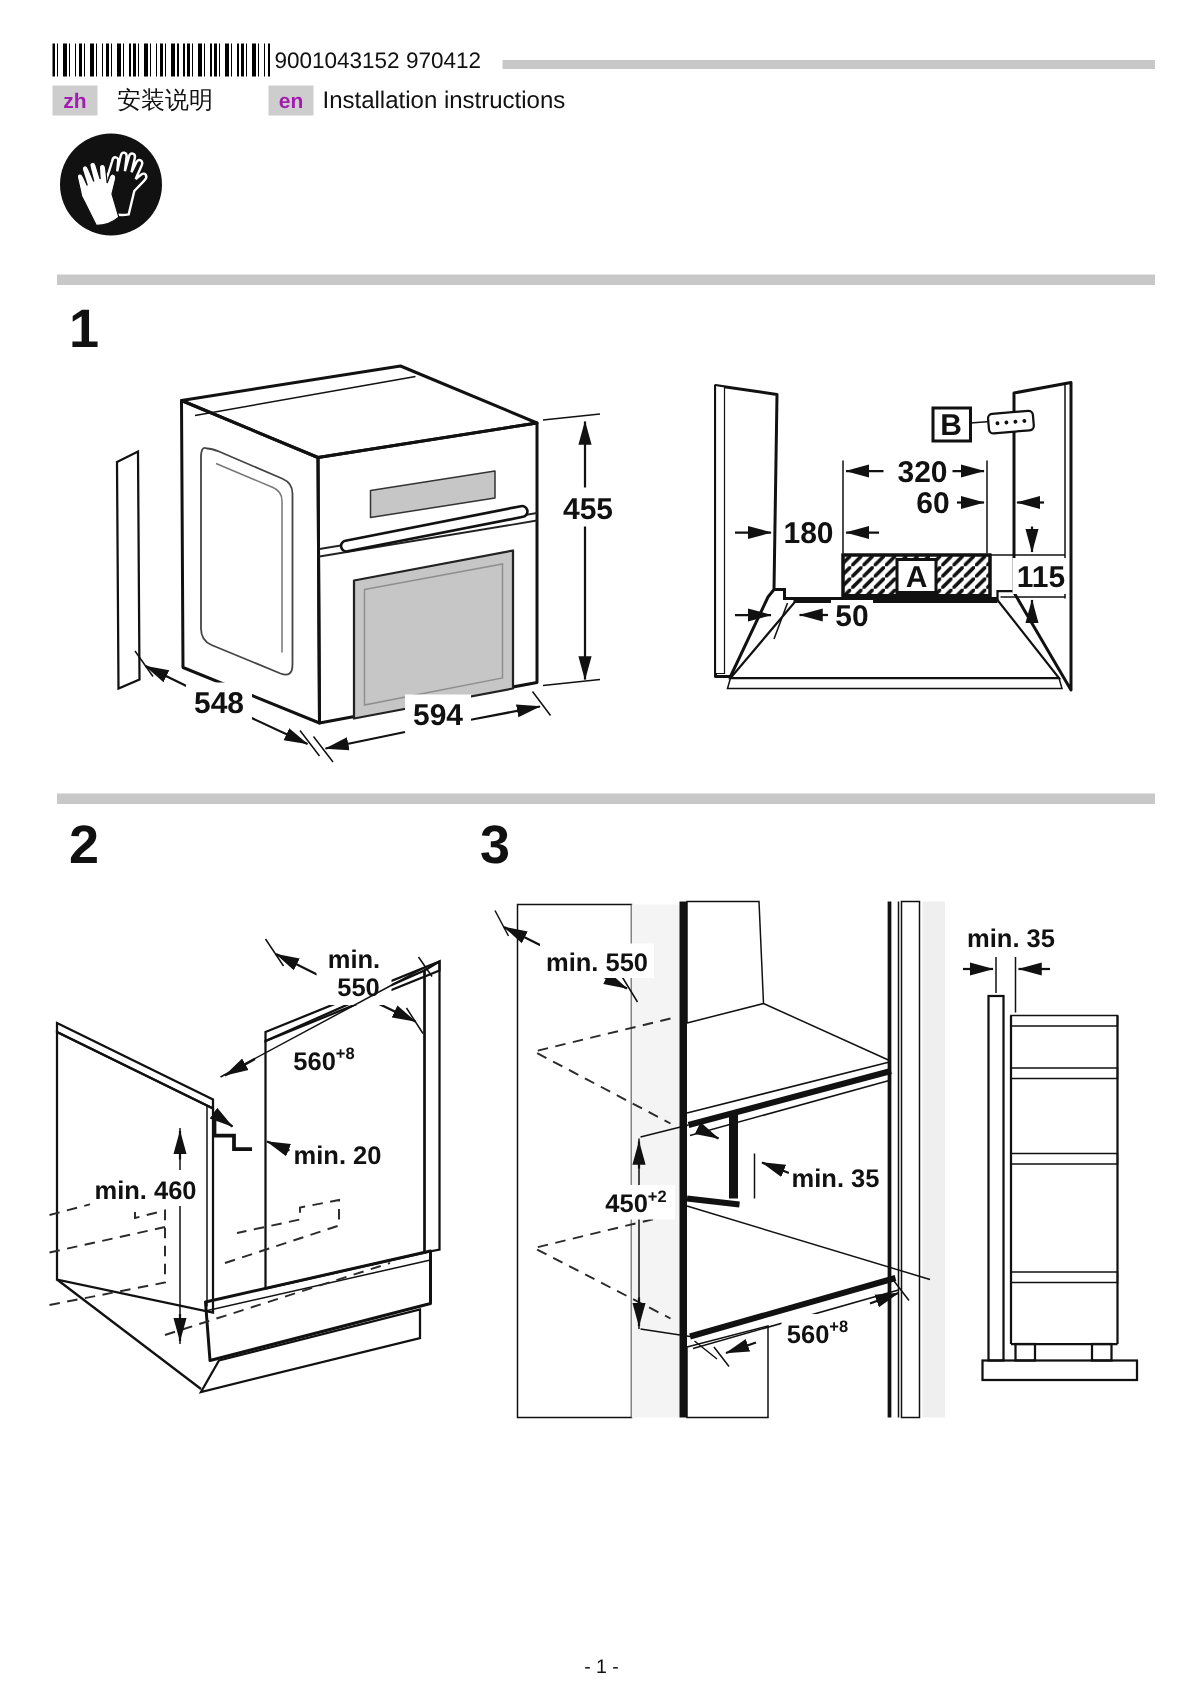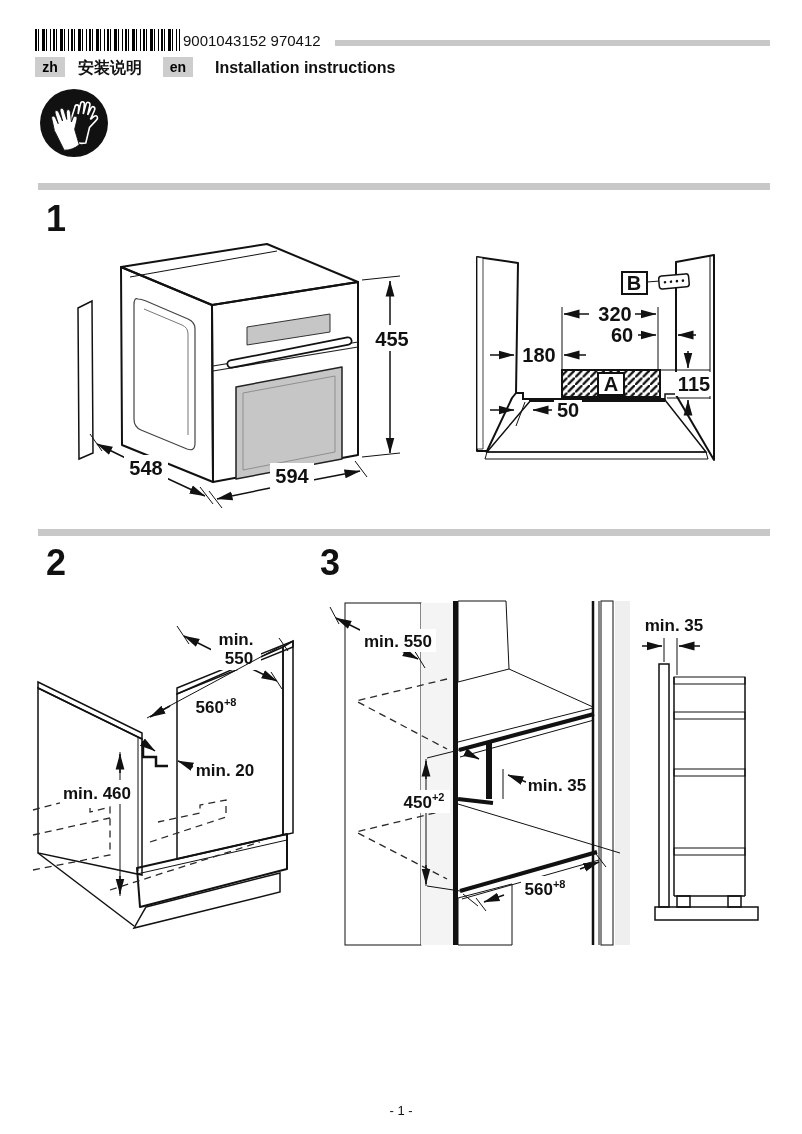--- a/index.html
+++ b/index.html
@@ -1,22 +1,22 @@
 <!DOCTYPE html>
 <html><head>
 <meta charset="utf-8">
 <style>
   html,body{margin:0;padding:0;background:#888;}
   #page{position:relative;width:802px;height:1134px;background:#fff;margin:0 auto;
         font-family:"Liberation Sans",sans-serif;color:#111;overflow:hidden;padding-left:31px;}
   .abs{position:absolute;}
   .grayband{background:#c8c8c8;}
-  .badge{width:30px;height:20px;background:#cdcdcd;color:#000000;font-weight:bold;
+  .badge{width:30px;height:20px;background:#cdcdcd;color:#a21caf;font-weight:bold;
          font-size:14px;text-align:center;line-height:20px;}
-  .doctitle{font-weight:bold;font-size:16px;line-height:20px;white-space:nowrap;}
+  .doctitle{font-weight:normal;font-size:16px;line-height:20px;white-space:nowrap;}
   .barcode{background:repeating-linear-gradient(90deg,
       #000 0 2px,#fff 2px 3px,#000 3px 4px,#fff 4px 7px,
       #000 7px 10px,#fff 10px 11px,#000 11px 12px,#fff 12px 15px,
       #000 15px 16px,#fff 16px 18px);}
   .bcnum{font-size:15px;line-height:22px;white-space:nowrap;}
   .fignum{font-size:36px;font-weight:bold;line-height:36px;}
   .footer{width:802px;text-align:center;font-size:13px;}
   svg{position:absolute;overflow:visible;}
   svg text{font-family:"Liberation Sans",sans-serif;fill:#111;}
   .dim{font-size:20px;font-weight:bold;}
@@ -42,21 +42,21 @@
       </pattern>
     </defs>
   </svg>
 
   <div class="abs barcode" style="left:35px;top:29px;width:145px;height:22px;"></div>
   <div class="abs bcnum" style="left:183px;top:30px;">9001043152 970412</div>
   <div class="abs grayband" style="left:335px;top:40px;width:435px;height:6px;"></div>
 
   <div class="abs badge" style="left:35px;top:57px;">zh</div>
   <div class="abs doctitle" style="left:78px;top:58px;">安装说明</div>
-  <div class="abs badge" style="left:163px;top:57px;text-align:center;">en</div>
+  <div class="abs badge" style="left:179px;top:57px;text-align:center;">en</div>
   <div class="abs doctitle" style="left:215px;top:58px;">Installation instructions</div>
 
   <svg style="left:38px;top:87px;" width="72" height="72" viewBox="0 0 72 72">
     <circle cx="36" cy="36" r="34" fill="#111"></circle>
     <path transform="translate(11,-3) rotate(10 33 40)" fill="none" stroke="#fff" stroke-width="1.6" d="M24,58 L22,40 Q21,36 22,33 L23,25 Q23,22 25,22 Q27,22 27,25 L27.5,31 L28,21 Q28,18 30,18 Q32,18 32,21 L32.5,30 L33.5,20 Q33.7,17.4 35.7,17.6 Q37.7,17.8 37.5,20.4 L37,30 L39,23 Q40,20.4 41.8,21.2 Q43.6,22 42.8,24.8 L40.5,34 L43.5,30.5 Q45.5,28.5 46.8,30.2 Q48,31.8 46.3,34 L41,42 L40,58 Q32,61 24,58 Z"></path>
     <path transform="translate(-3,4) rotate(-20 30 44)" fill="#fff" stroke="#111" stroke-width="0.8" d="M24,58 L22,40 Q21,36 22,33 L23,25 Q23,22 25,22 Q27,22 27,25 L27.5,31 L28,21 Q28,18 30,18 Q32,18 32,21 L32.5,30 L33.5,20 Q33.7,17.4 35.7,17.6 Q37.7,17.8 37.5,20.4 L37,30 L39,23 Q40,20.4 41.8,21.2 Q43.6,22 42.8,24.8 L40.5,34 L43.5,30.5 Q45.5,28.5 46.8,30.2 Q48,31.8 46.3,34 L41,42 L40,58 Q32,61 24,58 Z"></path>
   </svg>
 
   <div class="abs grayband" style="left:38px;top:183px;width:732px;height:7px;"></div>
 

